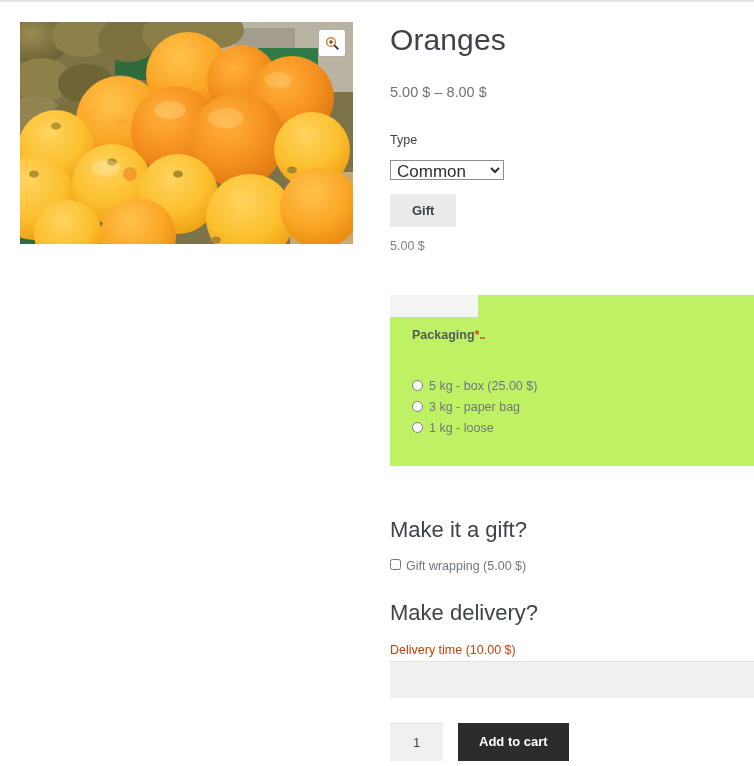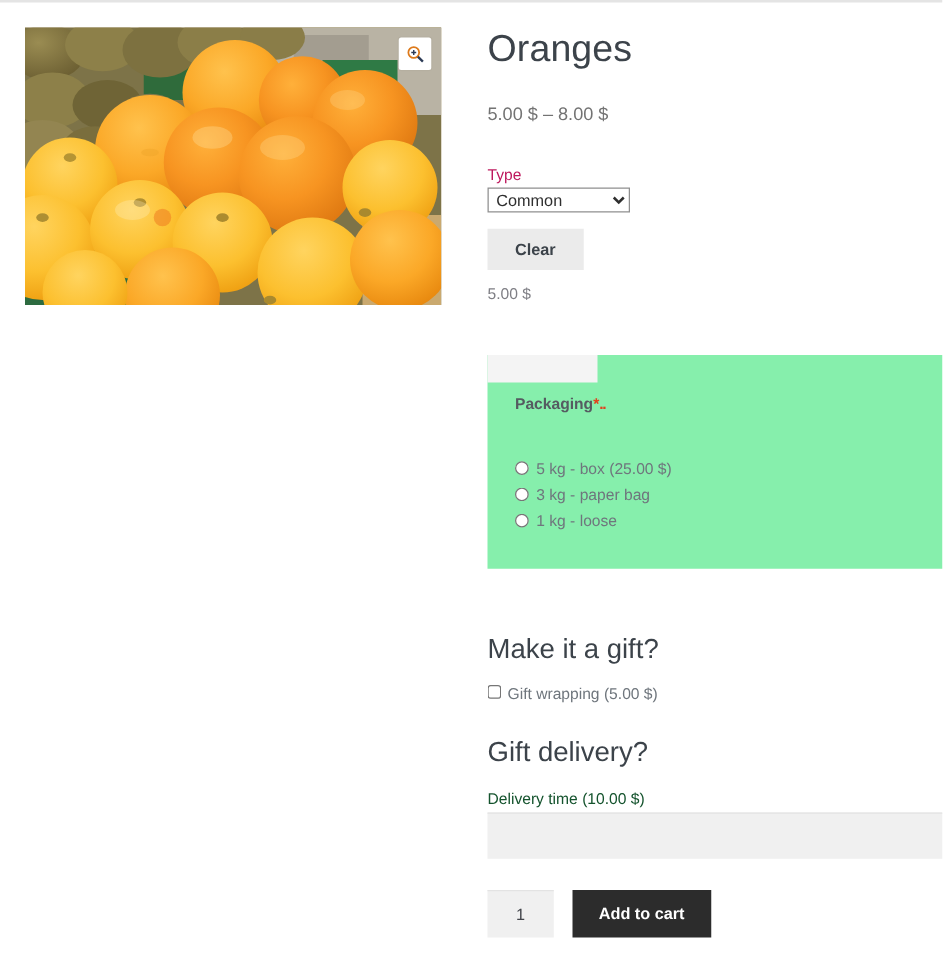--- a/index.html
+++ b/index.html
@@ -82,28 +82,28 @@
     margin-top: 26px;
     font-size: 14.5px;
     color: #737373;
     font-weight: 400;
   }
 
   
   .variations { margin-top: 33px; }
   .var-label {
     font-size: 12.5px;
-    color: #be185d;
-    margin-bottom: 3px;
+    color: #404040;
+    margin-bottom: 13px;
   }
   select.var-select {
     width: 114px;
     height: 20px;
     font-family: "Liberation Sans", sans-serif;
-    font-size: 13px;
+    font-size: 17px;
     color: #2f2f2f;
     padding: 0 2px;
     border: 1px solid #8f8f8f;
     background: #ffffff;
     border-radius: 0;
   }
 
   .clear-btn {
     margin-top: 13px;
     display: inline-block;
@@ -137,21 +137,21 @@
     font-size: 22px;
   }
 
   
   .addl-options { margin-top: 42px; }
 
   .opt-panel {
     position: relative;
     margin-top: 21px;
     width: 364px;                 
-    background: #86efac;
+    background: #bef264;
     padding: 30px 0 28px 22px;
   }
   .opt-panel-tab {
     position: absolute;
     top: 0; left: 0;
     height: 22px;
     width: 88px;
     background: #f4f4f4;
   }
   .opt-legend {
@@ -203,21 +203,21 @@
     height: 11px;
     margin: 0 5px 0 0;
     cursor: pointer;
   }
 
   
   .delivery-block { margin-top: 27px; }
   .field-label {
     margin-top: 16px;
     font-size: 12.5px;
-    color: #14532d;
+    color: #c2410c;
   }
   .text-field {
     margin-top: 4px;
     width: 364px;                 
     height: 37px;
     background: #f0f0f0;
     border: none;
     border-top: 1px solid #e2e2e2;
     font-family: "Liberation Sans", sans-serif;
     font-size: 12.5px;
@@ -363,21 +363,21 @@
 
     <div class="price">5.00 $ – 8.00 $</div>
 
     <div class="variations">
       <div class="var-label">Type</div>
       <select class="var-select">
         <option selected="">Common</option>
       </select>
 
       <div>
-        <button class="clear-btn">Clear</button>
+        <button class="clear-btn">Gift</button>
       </div>
 
       <div class="single-price">5.00 $</div>
     </div>
 
     <div class="addl-options">
 
       <div class="opt-panel">
         <div class="opt-panel-tab"></div>
 
@@ -404,21 +404,21 @@
 
     <div class="gift-block">
       <h2 class="section-title small">Make it a gift?</h2>
       <label class="check-row">
         <input type="checkbox" style="">
         <span>Gift wrapping (5.00 $)</span>
       </label>
     </div>
 
     <div class="delivery-block">
-      <h2 class="section-title small">Gift delivery?</h2>
+      <h2 class="section-title small">Make delivery?</h2>
       <div class="field-label">Delivery time (10.00 $)</div>
       <input class="text-field" type="text" placeholder="" style="">
     </div>
 
     <div class="cart-row">
       <input class="qty-input" type="text" value="1" style="">
       <button class="addtocart-btn">Add to cart</button>
     </div>
 
   </div>

